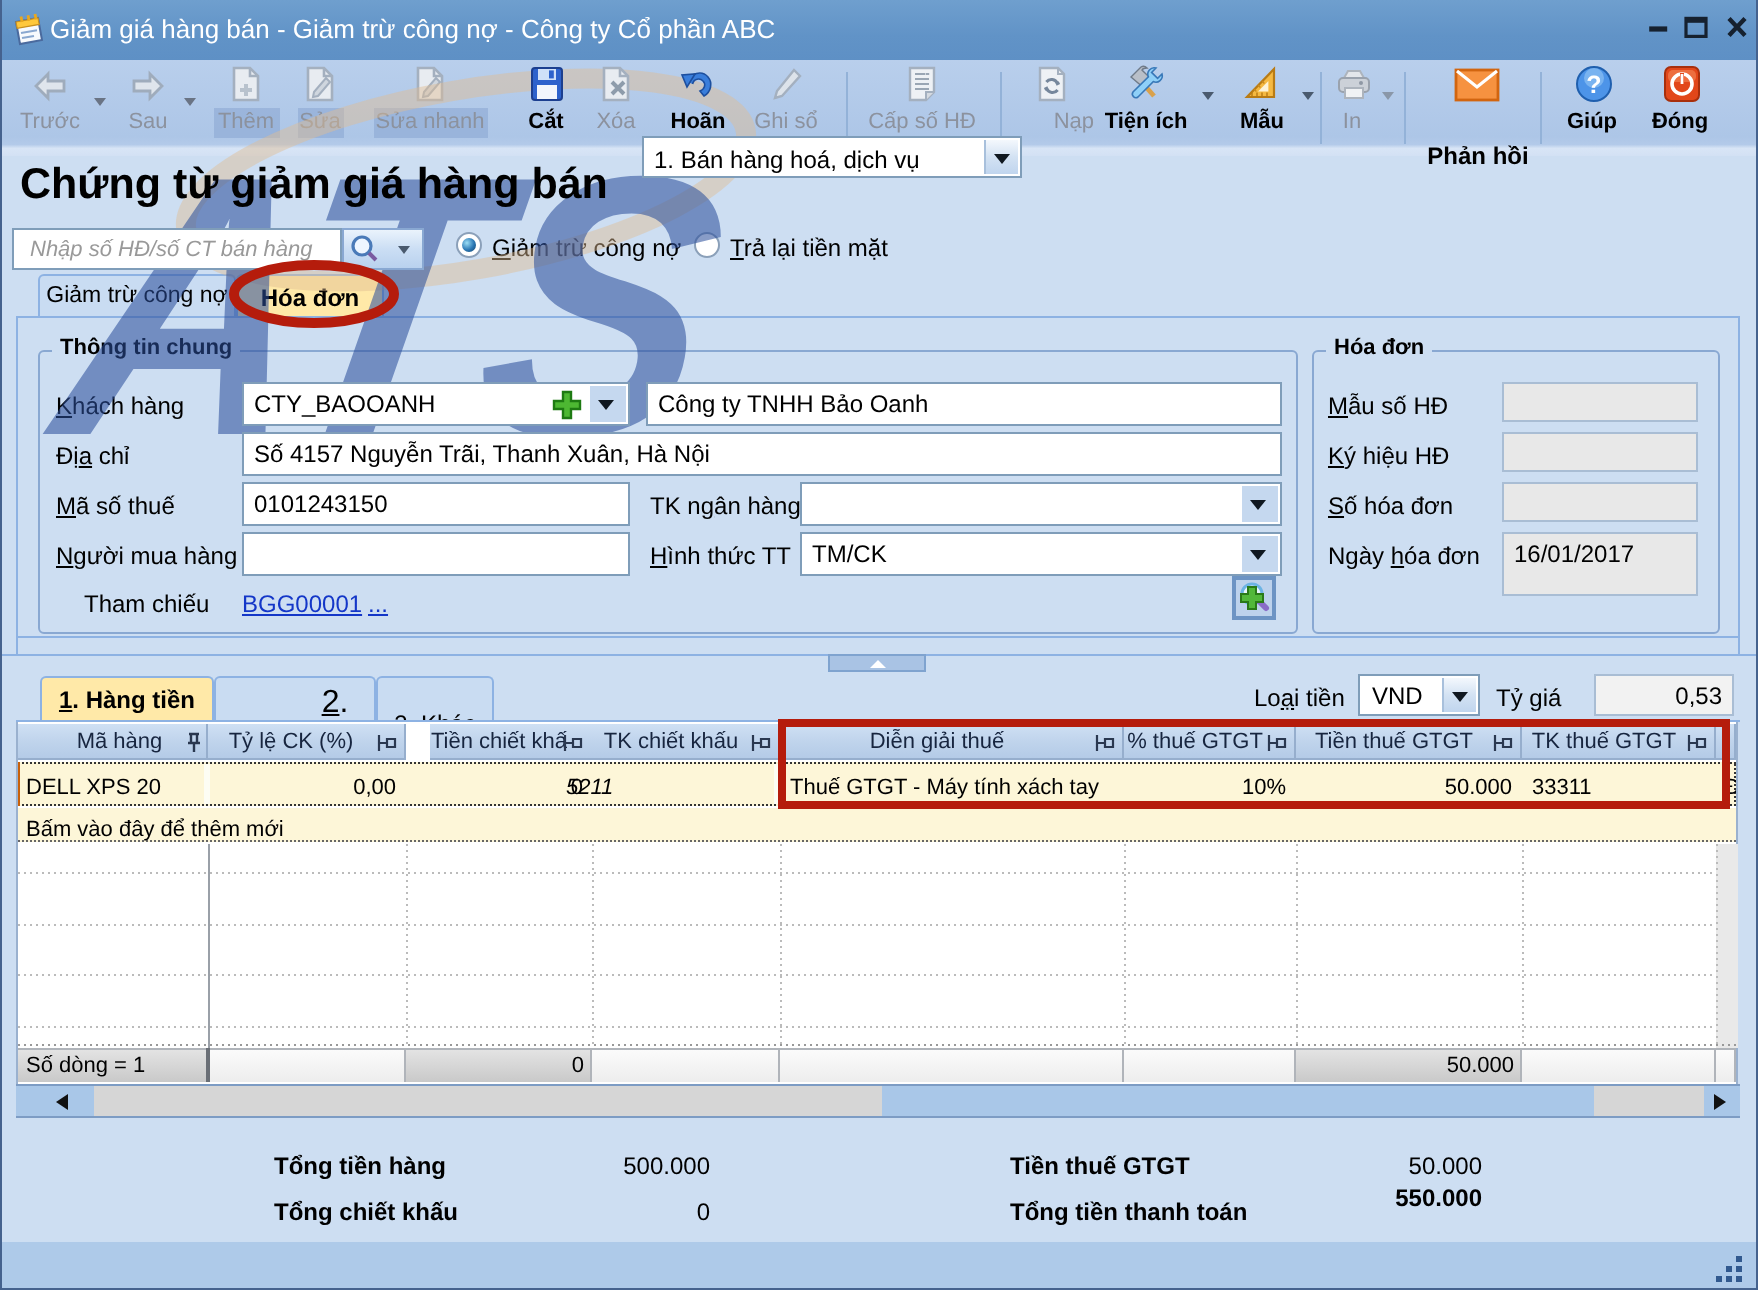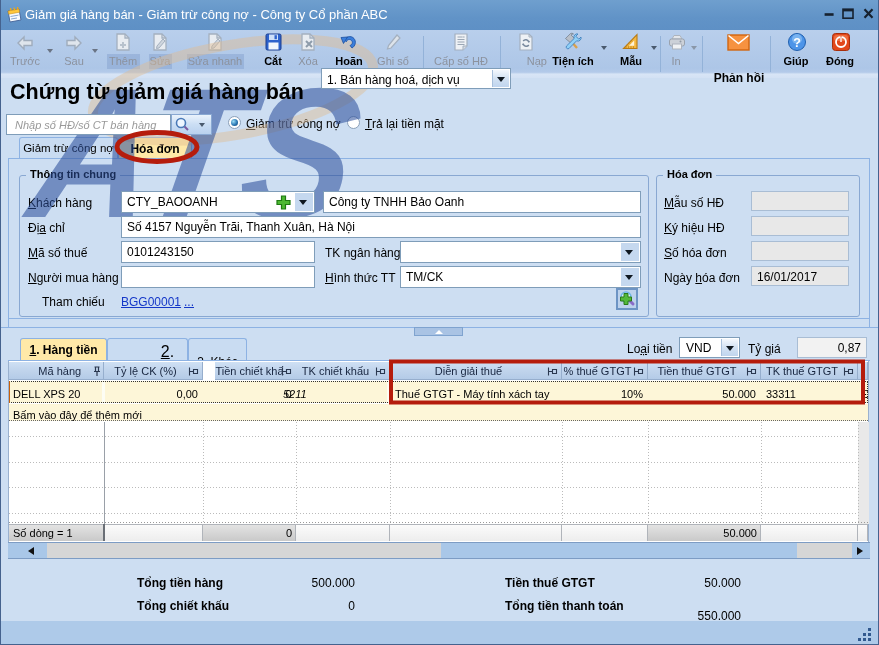--- a/index.html
+++ b/index.html
@@ -265,37 +265,37 @@
   <div class="gboxlbl">Hóa đơn</div>
 </div>
 <div id="gb2fields">
 <div class="flabel" style="left:664px;top:196px;"><u>M</u>ẫu số HĐ</div>
 <div class="fieldg" style="left:751px;top:191px;width:98px;height:20px;"></div>
 <div class="flabel" style="left:664px;top:221px;"><u>K</u>ý hiệu HĐ</div>
 <div class="fieldg" style="left:751px;top:216px;width:98px;height:20px;"></div>
 <div class="flabel" style="left:664px;top:246px;"><u>S</u>ố hóa đơn</div>
 <div class="fieldg" style="left:751px;top:241px;width:98px;height:20px;"></div>
 <div class="flabel" style="left:664px;top:271px;">Ngày <u>h</u>óa đơn</div>
-<div class="fieldg" style="left:751px;top:266px;width:98px;height:20px;">16/01/2017</div>
+<div class="fieldg" style="left:751px;top:266px;width:98px;height:32px;">16/01/2017</div>
 </div>
 
 <div class="abs" style="left:8px;top:318px;width:862px;height:1px;background:#8db2e3;"></div>
 <div class="abs" style="left:0px;top:327px;width:879px;height:1px;background:#8db2e3;"></div>
 <div class="abs" style="left:414px;top:327px;width:49px;height:9px;background:#a9c3e4;border:1px solid #7fa3cf;">
   <div style="position:absolute;left:20px;top:2px;width:0;height:0;border-left:4px solid transparent;border-right:4px solid transparent;border-bottom:4px solid #fff;"></div>
 </div>
 
 <div id="tabs2">
 <div class="tab active" style="left:20px;top:338px;width:87px;height:22px;padding-top:4px;font-size:12px;"><u>1</u>. Hàng tiền</div>
 <div class="tab" style="left:107px;top:338px;width:81px;height:22px;padding-top:4px;font-size:16px;padding-left:40px;"><u>2</u>. Thống kê</div>
 <div class="tab" style="left:188px;top:338px;width:59px;height:22px;padding-top:16px;font-size:12px;"><u>3</u>. Khác</div>
 <div class="flabel" style="left:627px;top:342px;">Lo<u>ạ</u>i tiền</div>
 <div class="abs combo" style="left:679px;top:337px;width:61px;height:21px;padding:3px 0 0 6px;font-size:12px;">VND<div class="comboarr"></div></div>
 <div class="flabel" style="left:748px;top:342px;">Tỷ <u>g</u>iá</div>
-<div class="abs" style="left:797px;top:337px;width:70px;height:21px;background:#f2f2f2;border:1px solid #a9bdd4;font-size:12px;text-align:right;padding:3px 5px 0 0;">0,87</div>
+<div class="abs" style="left:797px;top:337px;width:70px;height:21px;background:#f2f2f2;border:1px solid #a9bdd4;font-size:12px;text-align:right;padding:3px 5px 0 0;">0,53</div>
 </div>
 
 <div id="grid">
 <div class="abs" style="left:8px;top:360px;width:862px;height:1px;background:#8db2e3;"></div>
 <div class="abs" style="left:8px;top:361px;width:861px;height:181px;background:#fff;border-left:1px solid #9ab1cf;border-right:1px solid #9ab1cf;"></div>
 <div class="gh" style="left:9px;width:94.5px;padding-left:12px;padding-right:4px;">Mã hàng</div>
 <div class="gh" style="left:103.5px;width:99.0px;padding-right:14px;">Tỷ lệ CK (%)</div>
 <div class="gh" style="left:202.5px;width:85px;padding-right:14px;margin-left:12px;">Tiền chiết khấ</div>
 <div class="gh" style="left:296px;width:94px;padding-right:14px;">TK chiết khấu</div>
 <div class="gh" style="left:390px;width:172px;padding-right:14px;">Diễn giải thuế</div>
@@ -374,21 +374,21 @@
 </div>
 
 <div id="totals">
 <div class="tot-l" style="left:137px;top:576px;">Tổng tiền hàng</div>
 <div class="tot-v" style="left:255px;top:576px;width:100px;">500.000</div>
 <div class="tot-l" style="left:137px;top:599px;">Tổng chiết khấu</div>
 <div class="tot-v" style="left:255px;top:599px;width:100px;">0</div>
 <div class="tot-l" style="left:505px;top:576px;">Tiền thuế GTGT</div>
 <div class="tot-v" style="left:641px;top:576px;width:100px;">50.000</div>
 <div class="tot-l" style="left:505px;top:599px;">Tổng tiền thanh toán</div>
-<div class="tot-v" style="left:641px;top:609px;width:100px;">550.000</div>
+<div class="tot-v" style="left:641px;top:592px;width:100px;font-weight:bold;">550.000</div>
 </div>
 
 <div class="abs" style="left:1px;top:621px;width:877px;height:23px;background:#aecae9;"></div>
 <svg class="abs" style="left:856px;top:626px;" width="16" height="16" viewBox="0 0 16 16">
   <g fill="#31598f">
       <rect x="12" y="2" width="3" height="3"></rect>
       <rect x="12" y="7" width="3" height="3"></rect>
       <rect x="7" y="7" width="3" height="3"></rect>
       <rect x="12" y="12" width="3" height="3"></rect>
       <rect x="7" y="12" width="3" height="3"></rect>

